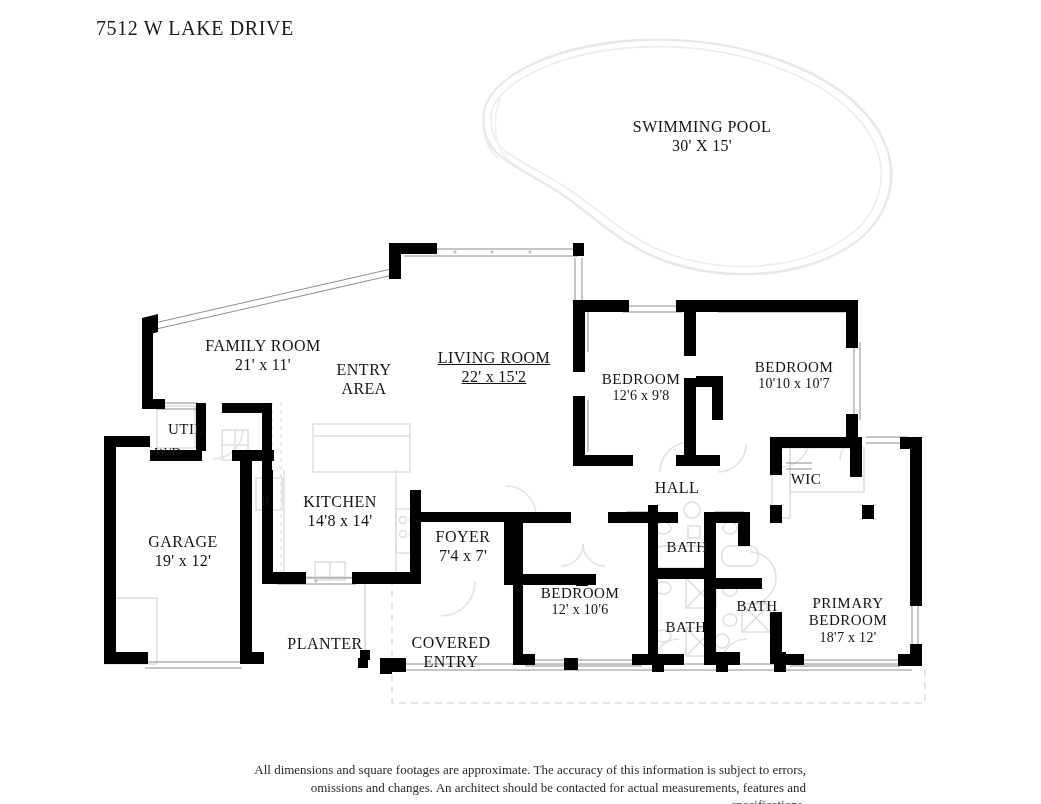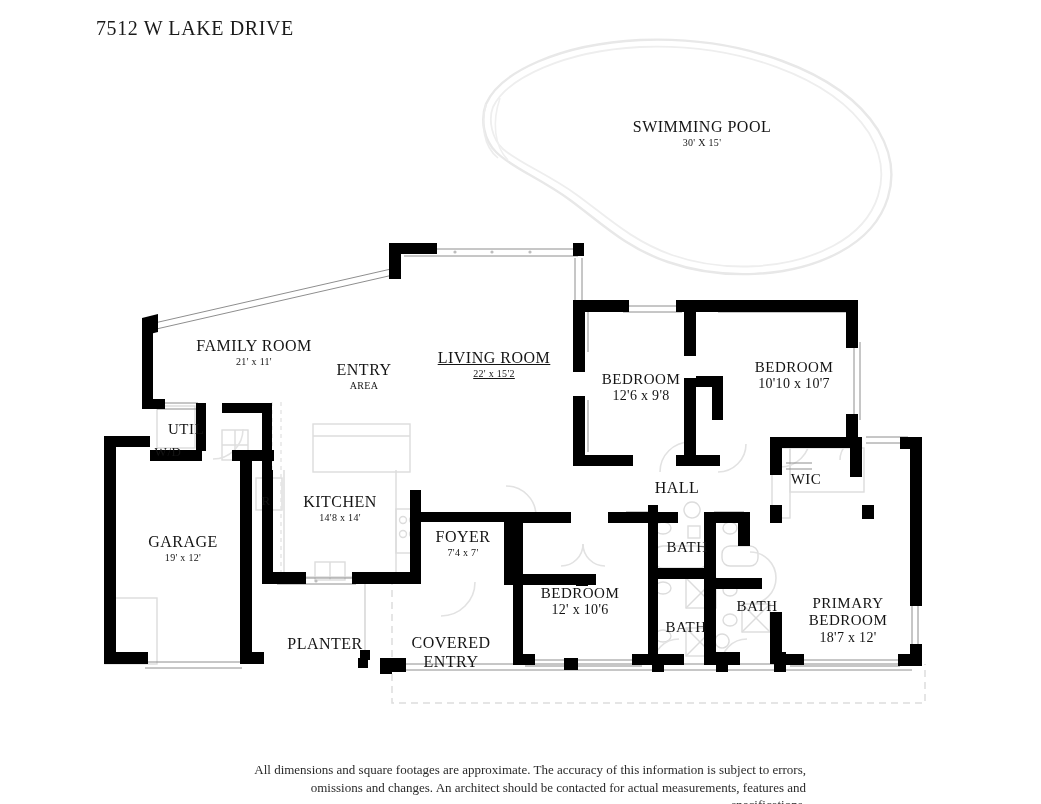--- a/index.html
+++ b/index.html
@@ -49,21 +49,21 @@
   }
   .room-label .rl-name {
     display: block;
     letter-spacing: 0.5px;
   }
   .room-label .rl-dim {
     display: block;
     letter-spacing: 0.3px;
   }
   .sz-lg .rl-name { font-size: 16px; }
-  .sz-lg .rl-dim  { font-size: 10px; }
+  .sz-lg .rl-dim  { font-size: 16px; }
   .sz-md .rl-name { font-size: 15px; }
   .sz-md .rl-dim  { font-size: 14px; }
   .sz-sm .rl-name { font-size: 13px; }
   
   #watermark {
     position: absolute;
     left: 4px;
     top: 740px;
     font-size: 29px;
     letter-spacing: 0.4px;
@@ -355,21 +355,21 @@
       <rect x="360" y="650" width="10" height="10" fill="#000000"></rect>
     </g>
 
   </svg>
 
   <div class="room-label sz-lg" style="left:702px; top:118px;">
     <span class="rl-name">SWIMMING POOL</span>
     <span class="rl-dim">30' X 15'</span>
   </div>
 
-  <div class="room-label sz-lg" style="left:254px; top:337px;">
+  <div class="room-label sz-lg" style="left:263px; top:337px;">
     <span class="rl-name">FAMILY ROOM</span>
     <span class="rl-dim">21' x 11'</span>
   </div>
 
   <div class="room-label sz-lg" style="left:364px; top:361px;">
     <span class="rl-name">ENTRY</span>
     <span class="rl-dim">AREA</span>
   </div>
 
   <div class="room-label sz-lg" style="left:494px; top:349px;text-decoration:underline;">

